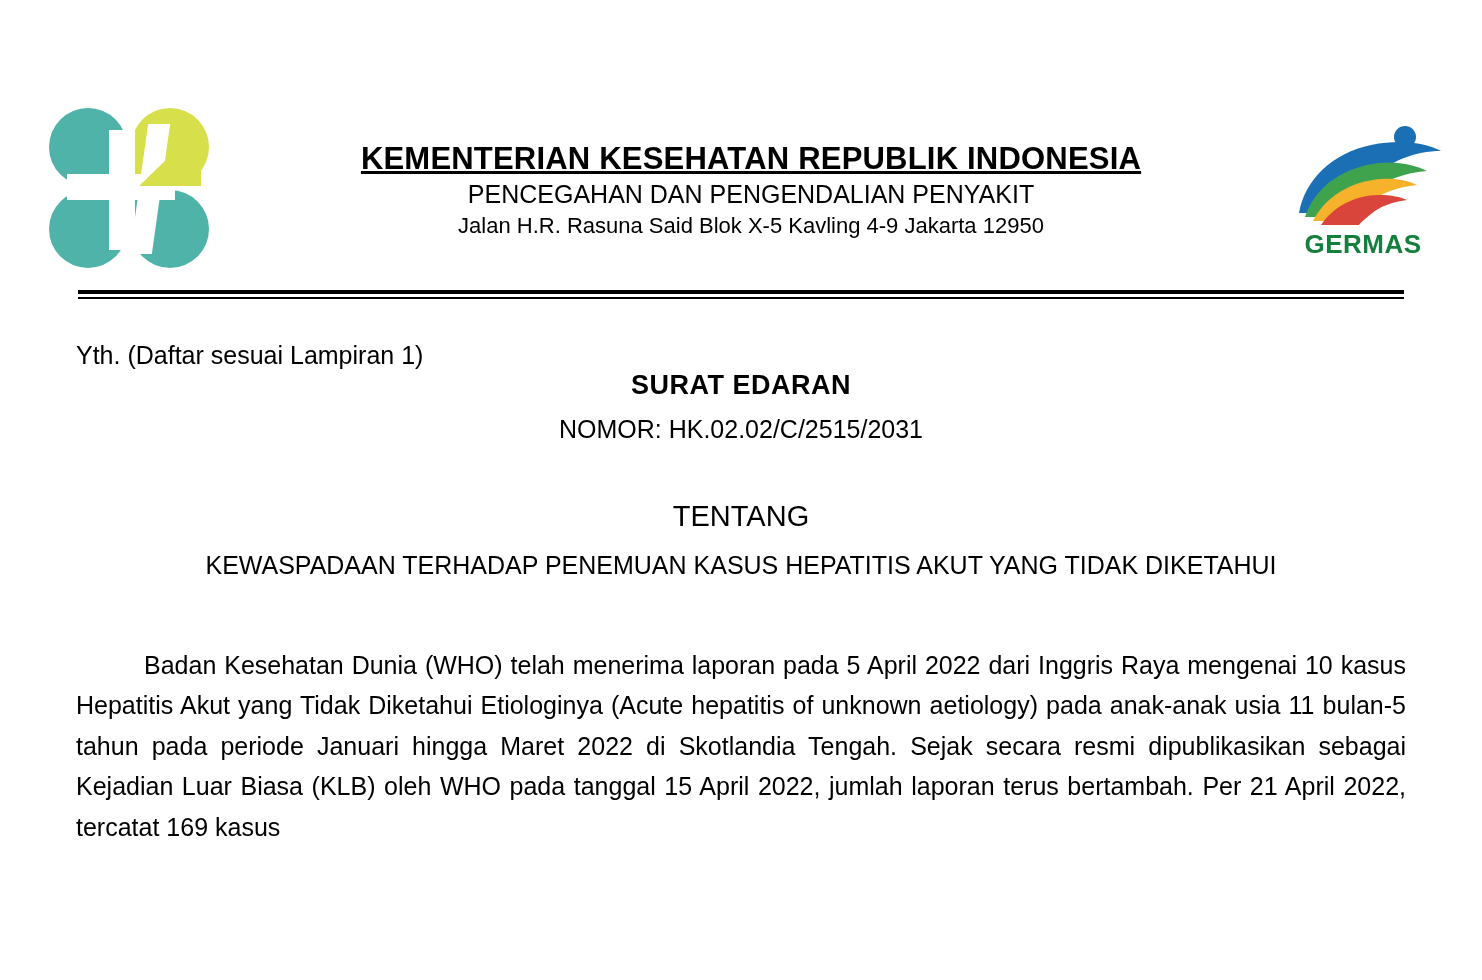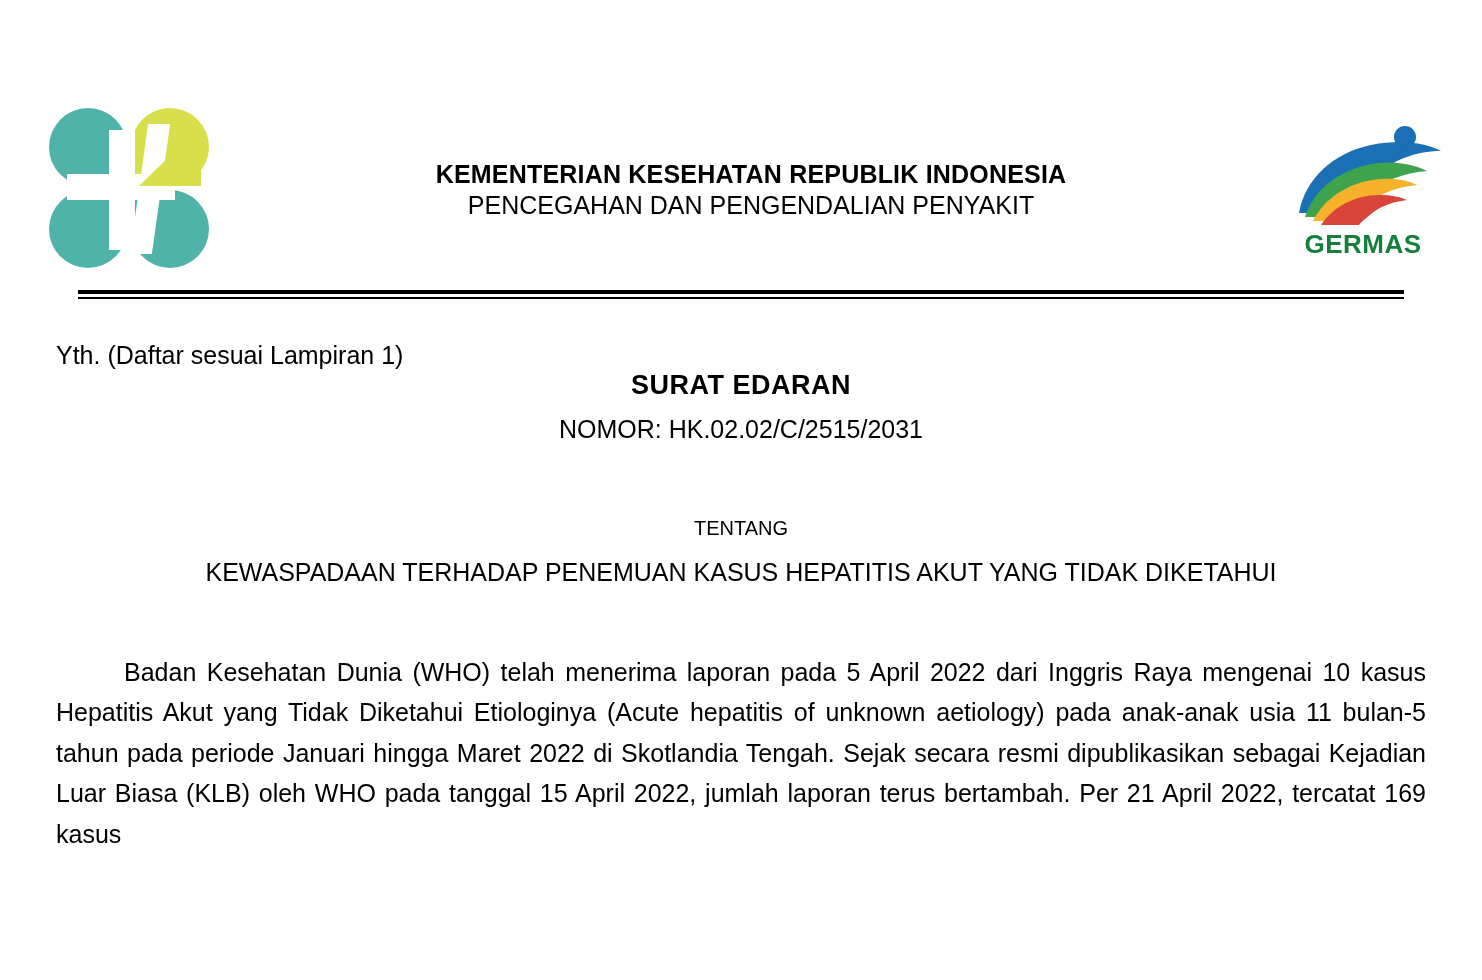--- a/index.html
+++ b/index.html
@@ -42,24 +42,25 @@
     flex-direction: column;
     align-items: center;
     justify-content: center;
   }
   .head-text {
     flex: 1 1 auto;
     text-align: center;
     line-height: 1.18;
   }
   .head-line1 {
-    font-size: 25px;
+    font-size: 31px;
     font-weight: bold;
     letter-spacing: 0.2px;
     white-space: nowrap;
+    text-decoration: underline;
   }
   .head-line2 {
     font-size: 25px;
     font-weight: bold;
     margin-top: 4px;
   }
   .head-line3 {
     font-size: 25px;
     font-weight: normal;
     margin-top: 2px;
@@ -81,42 +82,42 @@
     background: #000;
   }
   .rule-thin {
     height: 2px;
     background: #000;
     margin-top: 3px;
   }
 
   
   .body-area {
-    padding: 0 56px;
+    padding: 0 76px;
     box-sizing: border-box;
   }
   .recipient {
     margin-top: 42px;
     font-size: 25px;
   }
   .doc-title {
     text-align: center;
     font-size: 27px;
     font-weight: bold;
     letter-spacing: 0.5px;
   }
   .doc-number {
     text-align: center;
     margin-top: 14px;
     font-size: 25px;
   }
   .about-label {
     text-align: center;
-    margin-top: 73px;
-    font-size: 20px;
+    margin-top: 56px;
+    font-size: 29px;
   }
   .about-title {
     text-align: center;
     margin-top: 16px;
     font-size: 25px;
     line-height: 1.35;
   }
   .para {
     margin-top: 62px;
     font-size: 25px;
@@ -208,20 +209,21 @@
         <div class="cross-v"></div>
         <div class="cross-h"></div>
         <div class="notch"></div>
         <div class="yellow-wedge"></div>
       </div>
     </div>
 
     <div class="head-text">
       <div class="head-line1">KEMENTERIAN KESEHATAN REPUBLIK INDONESIA</div>
       <div class="head-line3">PENCEGAHAN DAN PENGENDALIAN PENYAKIT</div>
+      <div class="head-line4">Jalan H.R. Rasuna Said Blok X-5 Kavling 4-9 Jakarta 12950</div>
     </div>
 
     <div class="logo-right">
       <svg width="176" height="112" viewBox="0 0 176 112">
         <path d="M24 92 C30 58 58 32 96 24 C128 18 150 22 166 30 C140 30 116 40 98 56 C82 70 70 82 62 92 Z" fill="#1b6fb5"></path>
         <path d="M30 96 C40 66 68 46 104 42 C124 40 140 44 152 50 C128 52 108 60 94 72 C82 82 74 90 68 96 Z" fill="#3fa34d"></path>
         <path d="M38 100 C50 76 76 60 106 58 C122 57 134 60 142 64 C122 66 106 72 94 82 C86 89 80 95 76 100 Z" fill="#f5b22a"></path>
         <path d="M46 104 C58 86 80 74 104 74 C116 74 126 76 132 79 C116 81 104 86 96 93 C90 98 86 101 84 104 Z" fill="#d9453a"></path>
         <circle cx="130" cy="16" r="11" fill="#1b6fb5"></circle>
       </svg>

